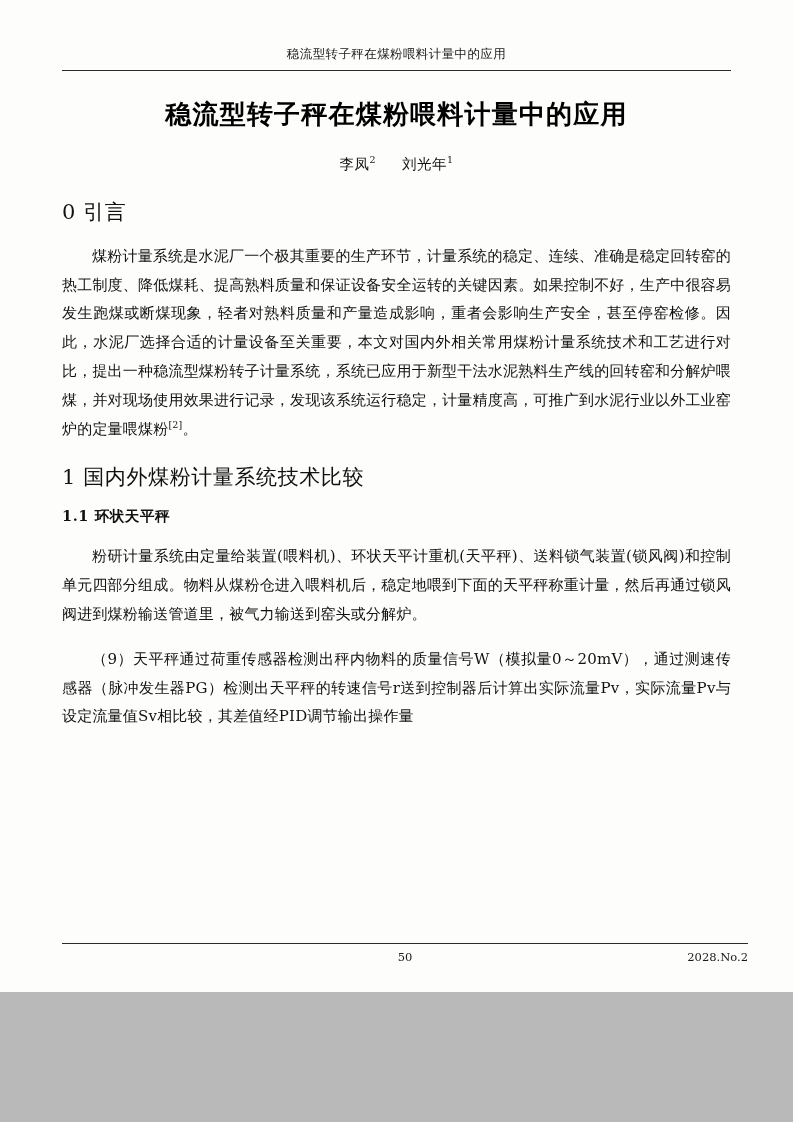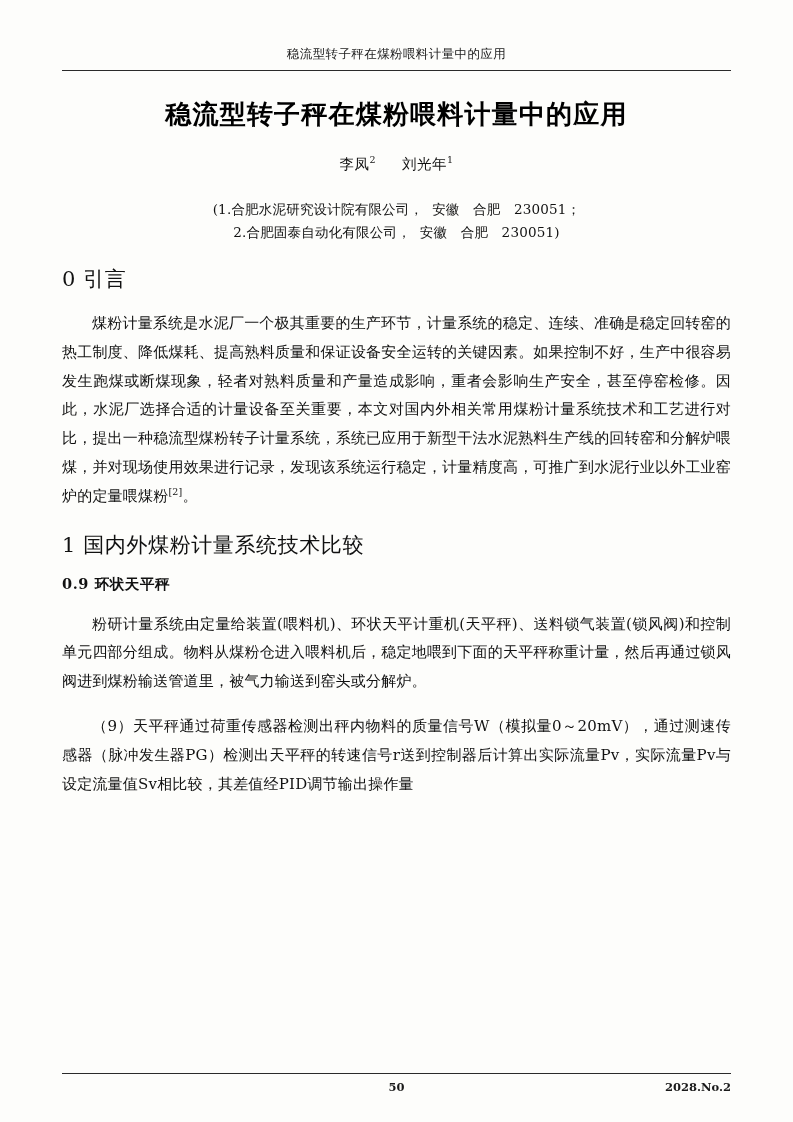--- a/index.html
+++ b/index.html
@@ -2,21 +2,21 @@
 <html><head>
 <meta charset="utf-8">
 <style>
   html, body {
     margin: 0;
     padding: 0;
     background: #b9b9b9;
   }
   .page {
     width: 793px;
-    height: 1122px;
+    height: 992px;
     background: #fdfdfb;
     position: relative;
     box-sizing: border-box;
     font-family: "DejaVu Serif", "Liberation Serif", serif;
     color: #111;
     overflow: hidden;
   }
   .paper-inner {
     position: absolute;
     left: 62px;
@@ -97,23 +97,22 @@
   }
   p.body sup {
     font-size: 9.5px;
     vertical-align: super;
   }
 
   
   .footer {
     position: absolute;
     left: 62px;
-    right: 62px;
+    right: 45px;
     bottom: 28px;
-    font-weight: bold;
   }
   .footer-rule {
     border-top: 1.6px solid #2a2a2a;
     margin-bottom: 6px;
   }
   .footer-row {
     display: flex;
     align-items: baseline;
     font-size: 11.5px;
     color: #1a1a1a;
@@ -130,31 +129,27 @@
 
     <div class="runhead">稳流型转子秤在煤粉喂料计量中的应用</div>
     <div class="runhead-rule"></div>
 
     <div class="title">稳流型转子秤在煤粉喂料计量中的应用</div>
 
     <div class="authors">
       <span>李凤</span><sup>2</sup><span class="author-gap"></span><span>刘光年</span><sup>1</sup>
     </div>
 
-    <div class="affil">
-      <div class="affil-line">(1.合肥水泥研究设计院有限公司，  安徽   合肥   230051；</div>
-      <div class="affil-line">2.合肥固泰自动化有限公司，  安徽   合肥   230051)</div>
-    </div>
 
     <h2 class="sec">0  引言</h2>
     <p class="body"><span>煤粉计量系统是水泥厂一个极其重要的生产环节，计量系统的稳定、连续、准确是稳定回转窑的热工制度、降低煤耗、提高熟料质量和保证设备安全运转的关键因素。如果控制不好，生产中很容易发生跑煤或断煤现象，轻者对熟料质量和产量造成影响，重者会影响生产安全，甚至停窑检修。因此，水泥厂选择合适的计量设备至关重要，本文对国内外相关常用煤粉计量系统技术和工艺进行对比，提出一种稳流型煤粉转子计量系统，系统已应用于新型干法水泥熟料生产线的回转窑和分解炉喂煤，并对现场使用效果进行记录，发现该系统运行稳定，计量精度高，可推广到水泥行业以外工业窑炉的定量喂煤粉</span><sup>[2]</sup><span>。</span></p>
 
     <h2 class="sec">1  国内外煤粉计量系统技术比较</h2>
 
-    <h3 class="sub">0.9  环状天平秤</h3>
+    <h3 class="sub">1.1  环状天平秤</h3>
     <p class="body">粉研计量系统由定量给装置(喂料机)、环状天平计重机(天平秤)、送料锁气装置(锁风阀)和控制单元四部分组成。物料从煤粉仓进入喂料机后，稳定地喂到下面的天平秤称重计量，然后再通过锁风阀进到煤粉输送管道里，被气力输送到窑头或分解炉。</p>
     <p class="body">（9）天平秤通过荷重传感器检测出秤内物料的质量信号W（模拟量0～20mV），通过测速传感器（脉冲发生器PG）检测出天平秤的转速信号r送到控制器后计算出实际流量Pv，实际流量Pv与设定流量值Sv相比较，其差值经PID调节输出操作量</p>
 
   </div>
 
   <div class="footer">
     <div class="footer-rule"></div>
     <div class="footer-row">
       <div class="footer-left"></div>
       <div class="footer-center">50</div>

